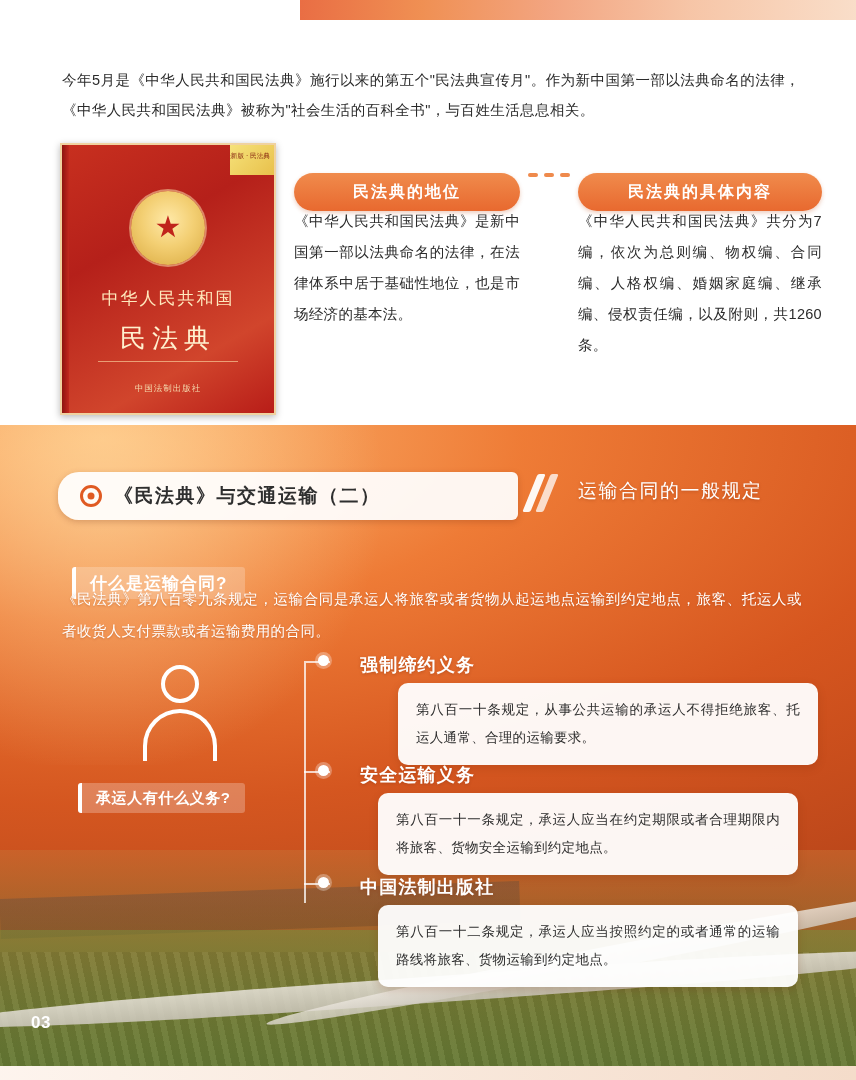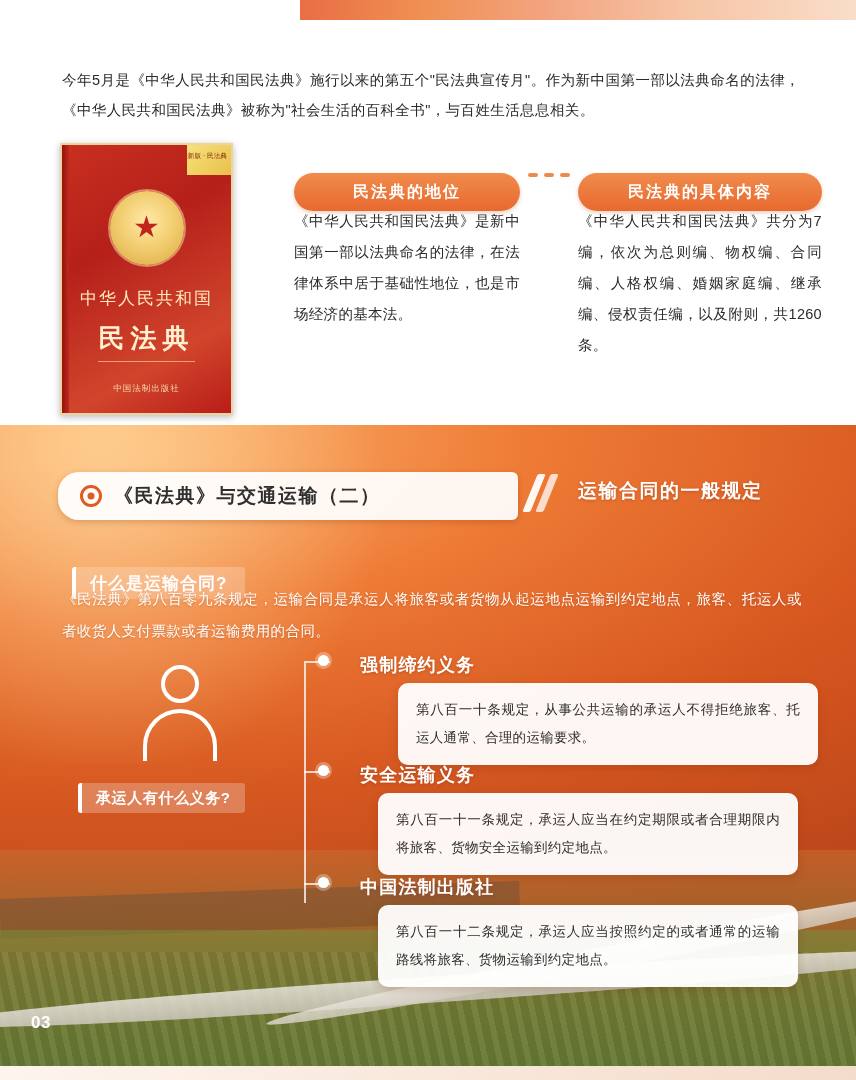--- a/index.html
+++ b/index.html
@@ -48,21 +48,21 @@
     line-height: 30px;
     color: #2b2b2b;
     letter-spacing: .4px;
     text-align: justify;
   }
 
   
   .book {
     position: absolute;
     left: 60px; top: 123px;
-    width: 173px; height: 272px;
+    width: 216px; height: 272px;
     background: linear-gradient(150deg, #c8301f 0%, #b5201a 35%, #d1452c 75%, #b81d18 100%);
     border: 2px solid #f0d2a0;
     box-shadow: 0 2px 7px rgba(0,0,0,.28);
     overflow: hidden;
     padding-left: 42px;
   }
   .book-spine {
     position: absolute; left: 0; top: 0; width: 7px; height: 100%;
     background: linear-gradient(90deg,#8e140f,#c2281d);
   }
@@ -95,21 +95,21 @@
   .book-title1 {
     position: absolute; left: 0; right: 0; top: 142px;
     text-align: center;
     font-size: 17px; color: #ffe9bd; letter-spacing: 2px;
     font-family: "Liberation Serif", serif;
   }
   .book-title2 {
     position: absolute; left: 0; right: 0; top: 176px;
     text-align: center;
     font-size: 26px; color: #fff1cf; letter-spacing: 6px;
-    font-weight: bold;
+    font-weight: normal;
     font-family: "Liberation Serif", serif;
   }
   .book-rule {
     position: absolute; left: 36px; right: 36px; top: 216px;
     height: 1px; background: rgba(255,225,170,.6);
   }
   .book-pub {
     position: absolute; left: 0; right: 0; bottom: 18px;
     text-align: center;
     font-size: 8.5px; color: #f4d9ad; letter-spacing: 1px;
@@ -246,21 +246,21 @@
     width: 34px; height: 38px;
   }
   .sec-slash i {
     position: absolute; top: 0; width: 8px; height: 38px;
     background: #ffffff; transform: skewX(-22deg); border-radius: 2px;
   }
   .sec-slash i:nth-child(1){ left: 0; opacity: .95; }
   .sec-slash i:nth-child(2){ left: 13px; opacity: .75; }
   .sec-head-sub {
     position: absolute; left: 520px; top: 6px;
-    font-size: 19px; font-weight: bold; color: #ffffff; letter-spacing: 1.5px;
+    font-size: 19px; font-weight: normal; color: #ffffff; letter-spacing: 1.5px;
     text-shadow: 0 1px 3px rgba(140,50,15,.4);
   }
 
   
   .sub-head {
     position: absolute;
     left: 72px; top: 110px;
     height: 32px;
     padding: 0 18px 0 14px;
     background: rgba(255,255,255,.22);

